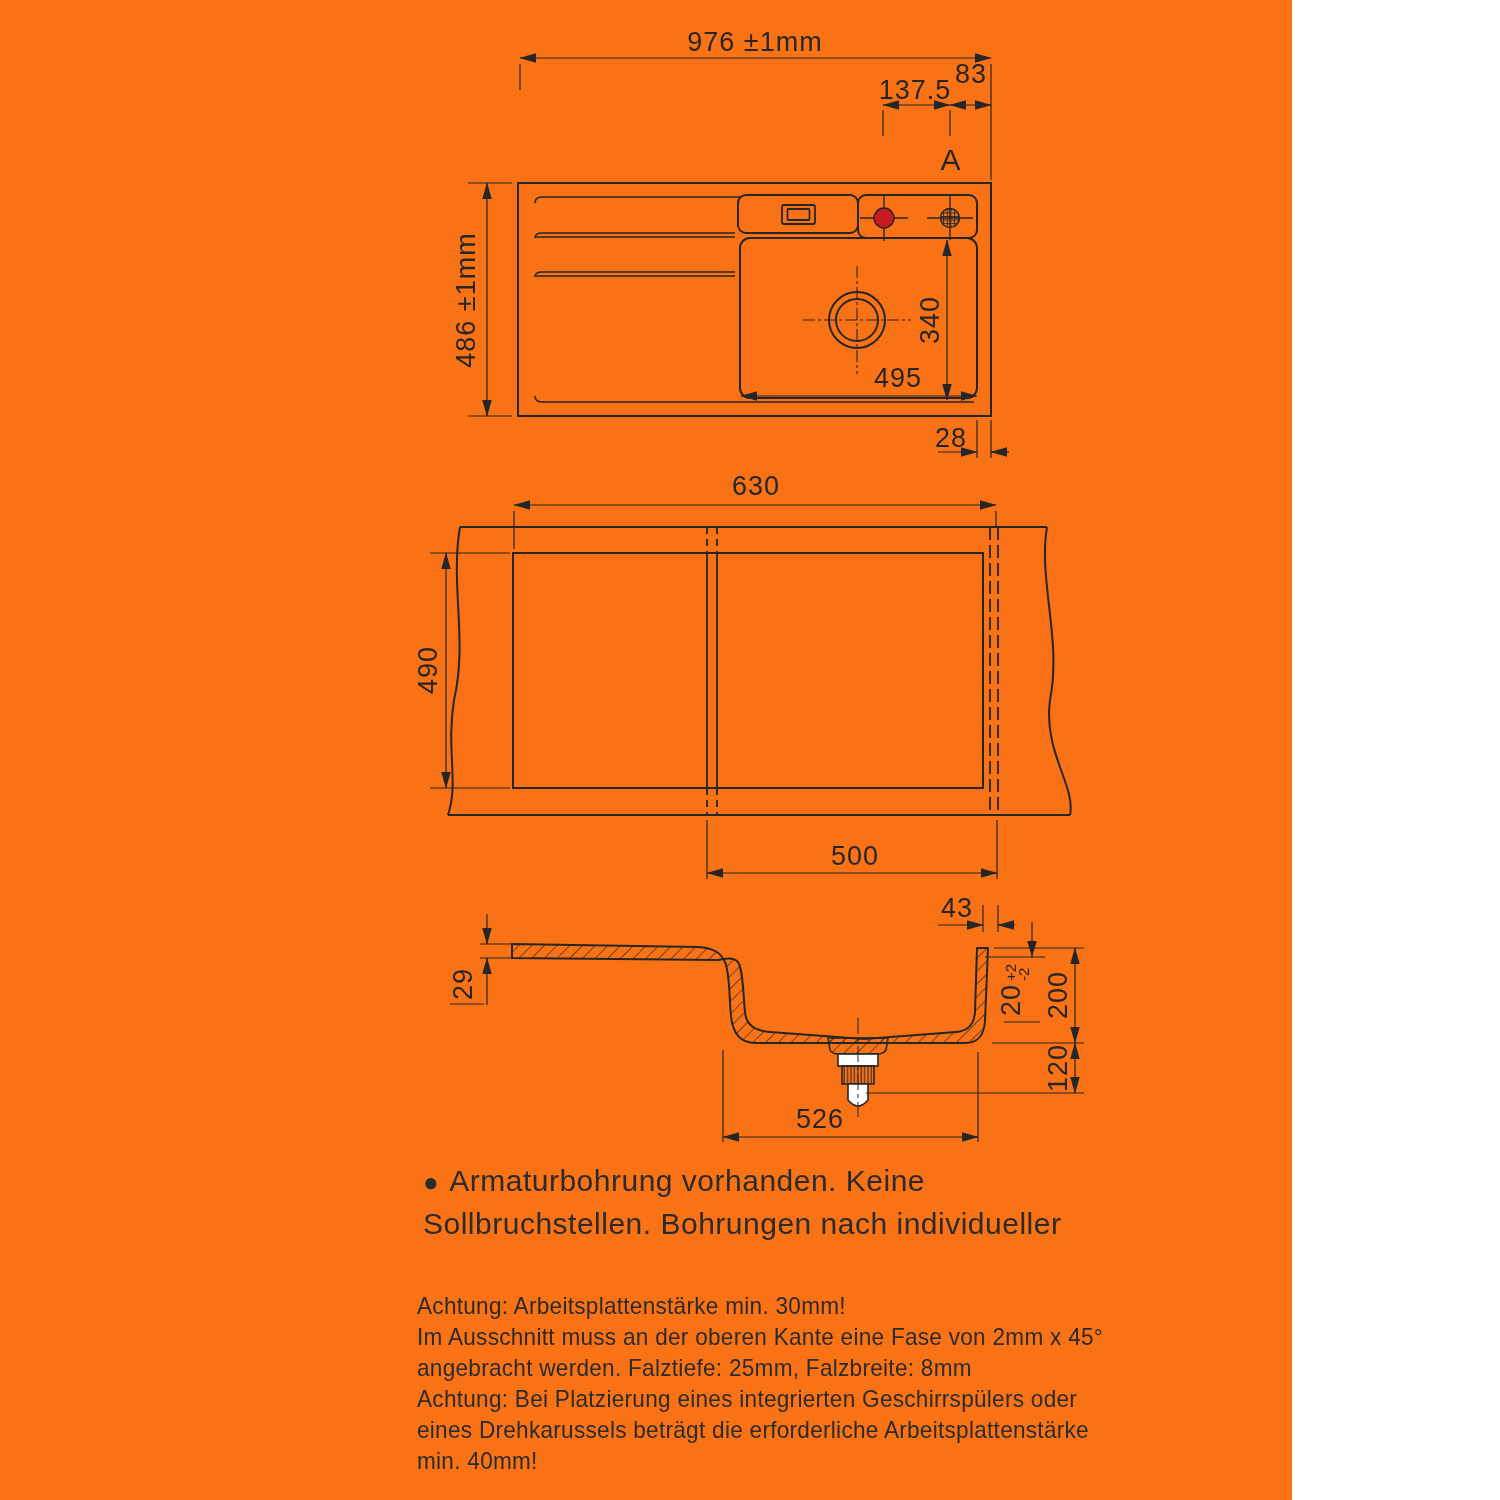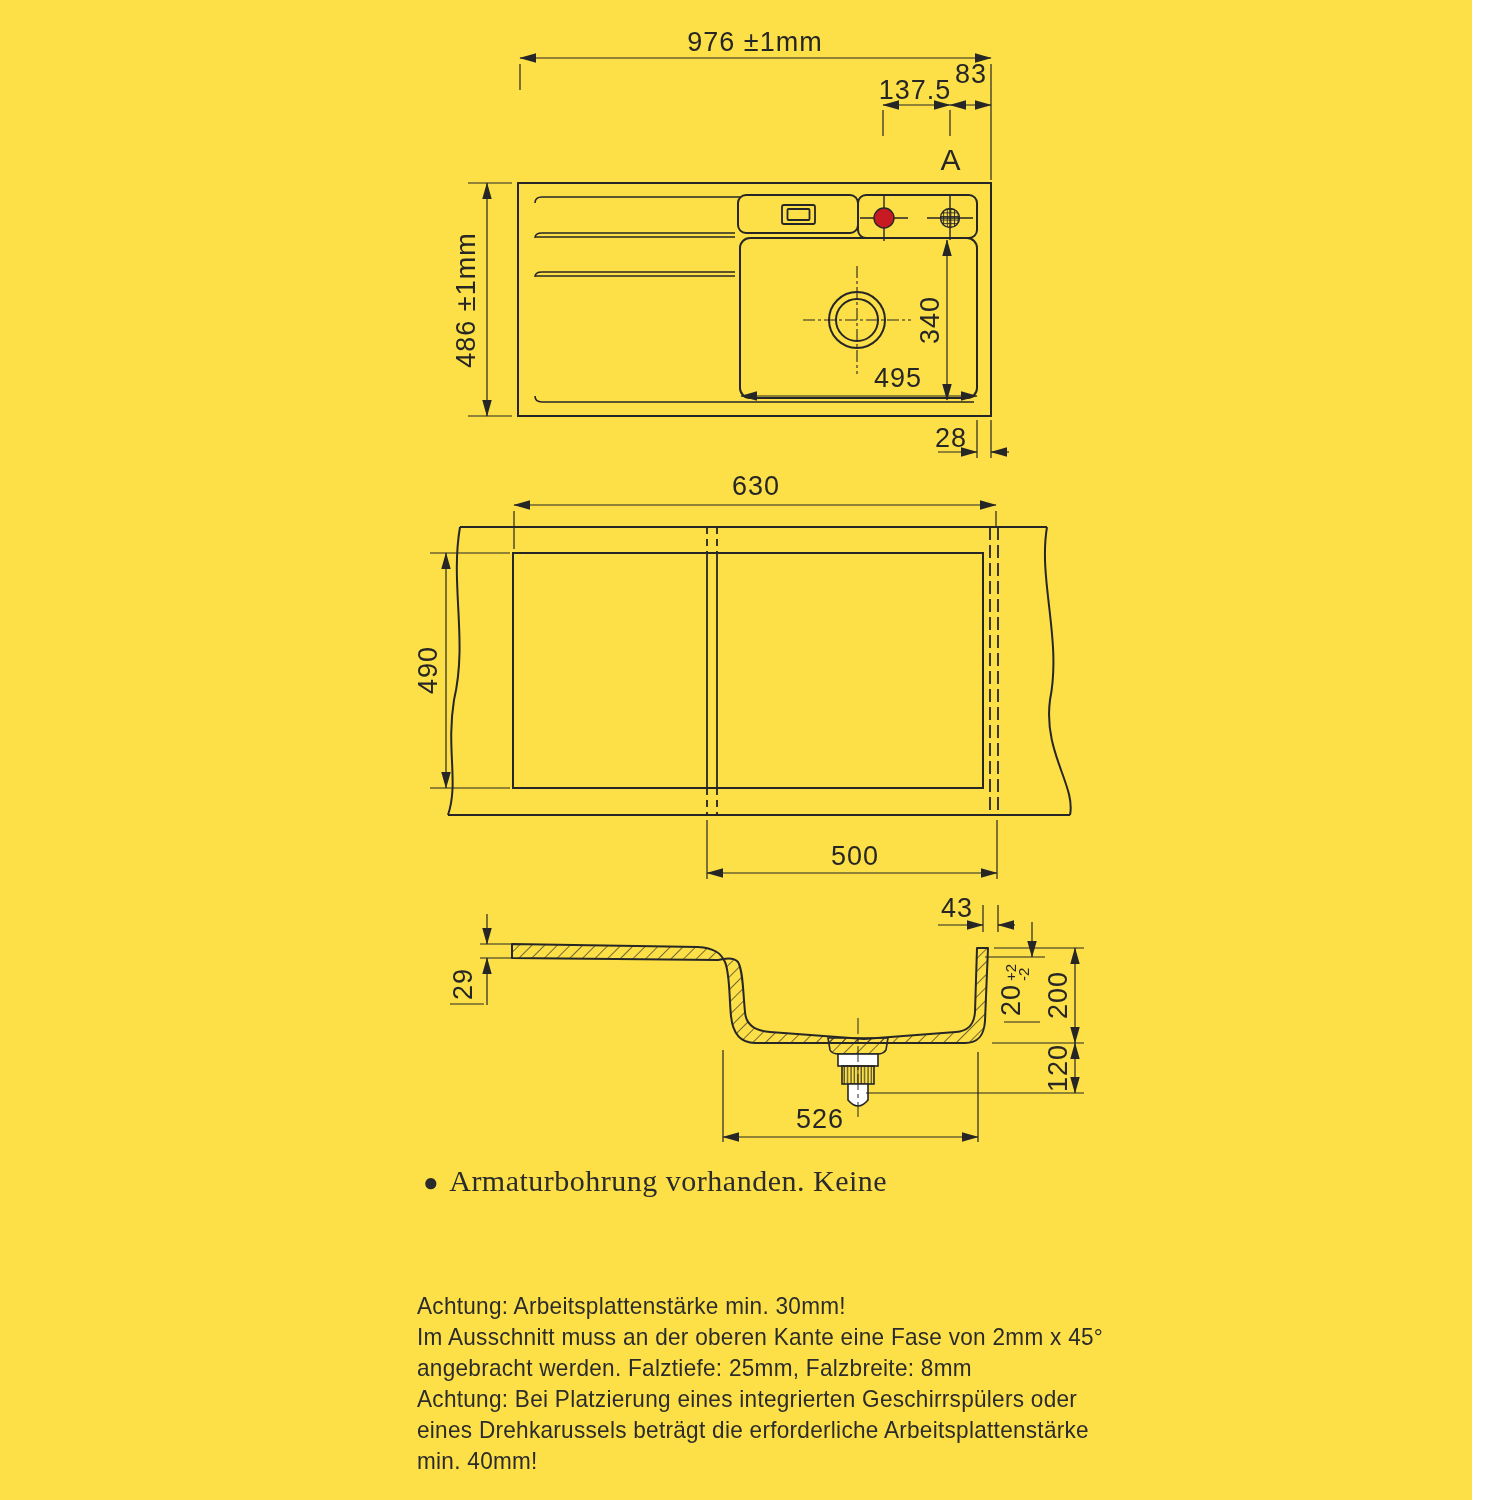--- a/index.html
+++ b/index.html
@@ -1,31 +1,31 @@
 <!DOCTYPE html>
 <html><head>
 <meta charset="utf-8">
 <style>
   html,body{margin:0;padding:0;background:#ffffff;}
   .canvas{
-    position:relative;width:1472px;height:1500px;background:#fde047;overflow:hidden;
+    position:relative;width:1292px;height:1500px;background:#f97316;overflow:hidden;
     font-family:"Liberation Sans", sans-serif;color:#262626;
   }
   svg{position:absolute;left:0;top:0;}
   .dimtext{
     position:absolute;font-size:27px;letter-spacing:1px;white-space:nowrap;
     color:#262626;transform:translate(-50%,-50%);line-height:1;
   }
   .rot{transform:translate(-50%,-50%) rotate(-90deg);}
   .big{font-size:30px;}
   .tol{display:inline-flex;flex-direction:column;font-size:15px;line-height:13px;
     letter-spacing:0;vertical-align:4px;margin-left:3px;}
   .note-block{
     position:absolute;left:423px;top:1160px;width:720px;font-size:30px;
-    line-height:41px;letter-spacing:0.5px;color:#2b2b2b;font-family:Liberation Serif, serif;
+    line-height:41px;letter-spacing:0.5px;color:#2b2b2b;
   }
   .caution-block{
     position:absolute;left:417px;top:1290px;width:760px;font-size:24px;
     line-height:31px;letter-spacing:0.3px;color:#2b2b2b;
     transform:scaleX(0.94);transform-origin:left top;
   }
   .bullet{font-size:26px;margin-right:10px;}
   .hatch-glyph{
     display:inline-block;width:21px;height:21px;border:2px solid #262626;border-radius:50%;
     box-sizing:border-box;vertical-align:-3px;margin:0 3px 0 2px;
@@ -213,20 +213,21 @@
         <span>+2</span>
         <span>-2</span>
       </span>
 </div>
 <div class="dimtext rot" style="left:1058px;top:995px">200</div>
 <div class="dimtext rot" style="left:1058px;top:1068px">120</div>
 <div class="dimtext" style="left:820px;top:1119px">526</div>
 
 <div class="note-block">
   <div class="note-line"><span class="bullet">●</span><span>Armaturbohrung vorhanden. Keine</span></div>
+  <div class="note-line">Sollbruchstellen. Bohrungen nach individueller</div>
 </div>
 
 <div class="caution-block">
   <div class="note-line">Achtung: Arbeitsplattenstärke min. 30mm!</div>
   <div class="note-line">Im Ausschnitt muss an der oberen Kante eine Fase von 2mm x 45°</div>
   <div class="note-line">angebracht werden. Falztiefe: 25mm, Falzbreite: 8mm</div>
   <div class="note-line">Achtung: Bei Platzierung eines integrierten Geschirrspülers oder</div>
   <div class="note-line">eines Drehkarussels beträgt die erforderliche Arbeitsplattenstärke</div>
   <div class="note-line">min. 40mm!</div>
 </div>

